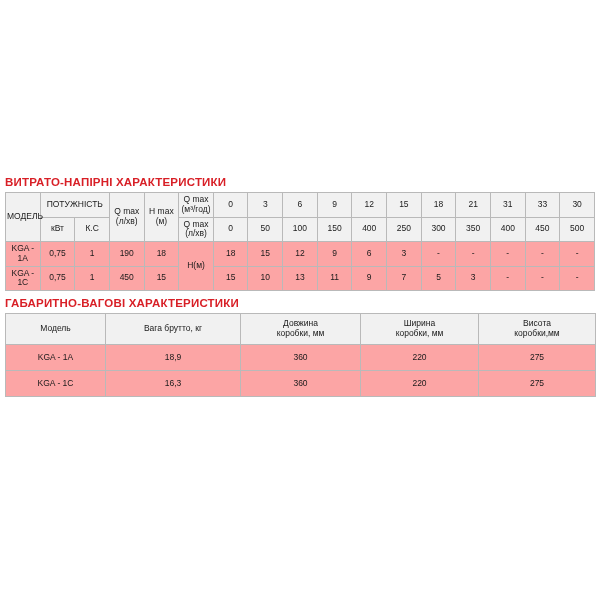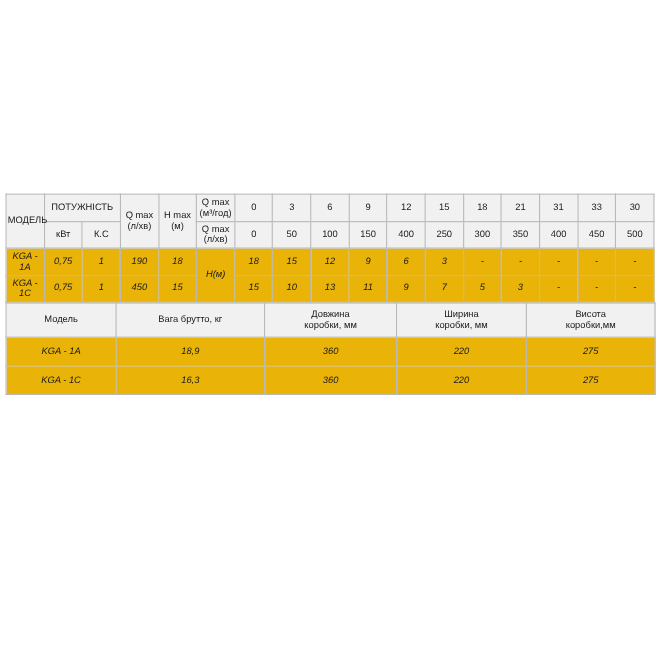--- a/index.html
+++ b/index.html
@@ -58,36 +58,36 @@
     background: #f1f1f1;
   }
   .model-cell {
     font-size: 8.5px;
   }
   .rowlabel {
     background: #f1f1f1;
   }
   .data-row td {
     height: 19px;
-    background: #eab308;
-    font-style: italic;
+    background: #fca5a5;
   }
   .dims .hdr td {
     height: 26px;
     background: #f1f1f1;
   }
   .dims .data-row td {
     height: 21px;
   }
 </style>
 </head>
 <body>
 
 <div class="sheet">
 
+  <div class="section-title">ВИТРАТО-НАПІРНІ ХАРАКТЕРИСТИКИ</div>
 
   <table class="perf">
     <tbody>
       <tr class="hdr">
         <td rowspan="2" class="model-cell">МОДЕЛЬ</td>
         <td colspan="2">ПОТУЖНІСТЬ</td>
         <td rowspan="2">
           <span>Q max</span><br>
           <span>(л/хв)</span>
         </td>
@@ -165,20 +165,21 @@
         <td>7</td>
         <td>5</td>
         <td>3</td>
         <td>-</td>
         <td>-</td>
         <td>-</td>
       </tr>
     </tbody>
   </table>
 
+  <div class="section-title second">ГАБАРИТНО-ВАГОВІ ХАРАКТЕРИСТИКИ</div>
 
   <table class="dims">
     <colgroup>
       <col style="width:100px">
       <col style="width:135px">
       <col style="width:120px">
       <col style="width:118px">
       <col style="width:117px">
     </colgroup>
     <tbody>

